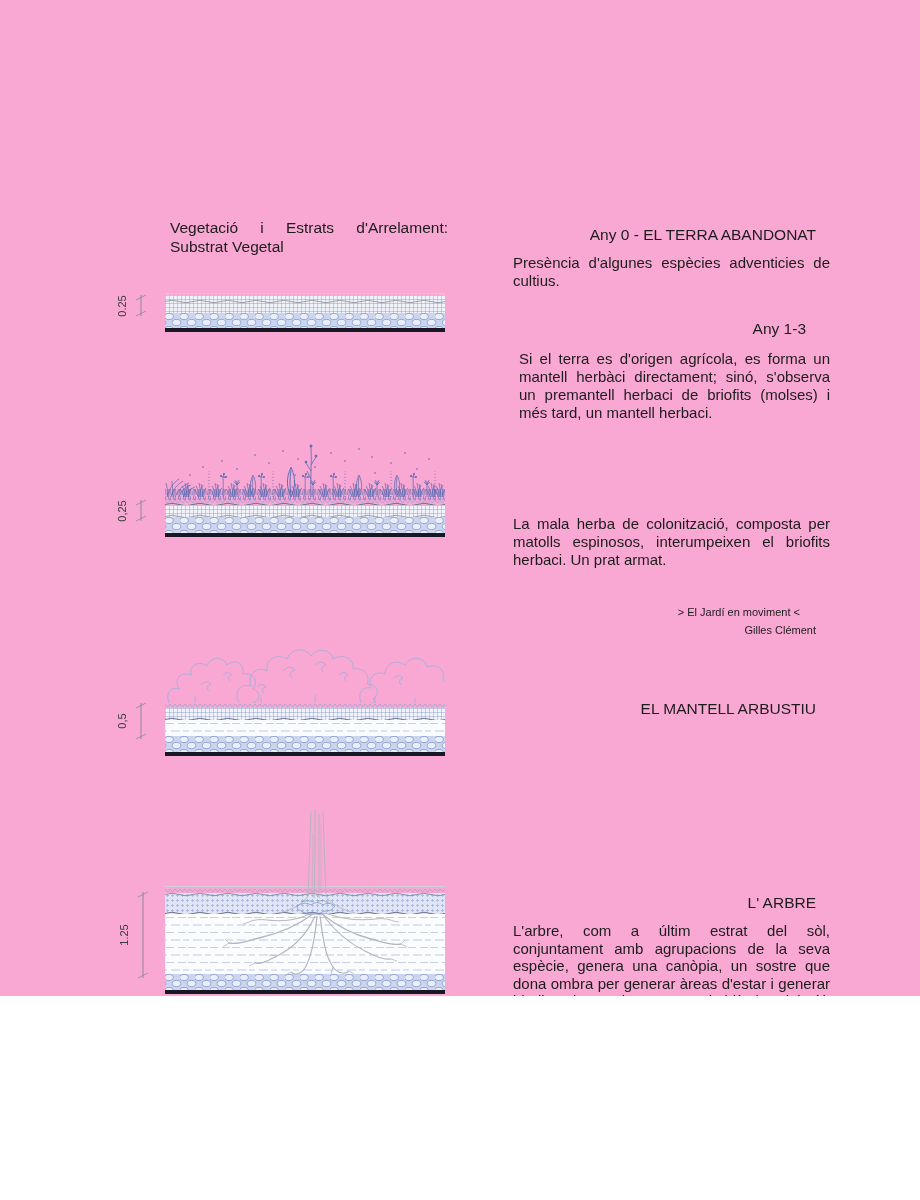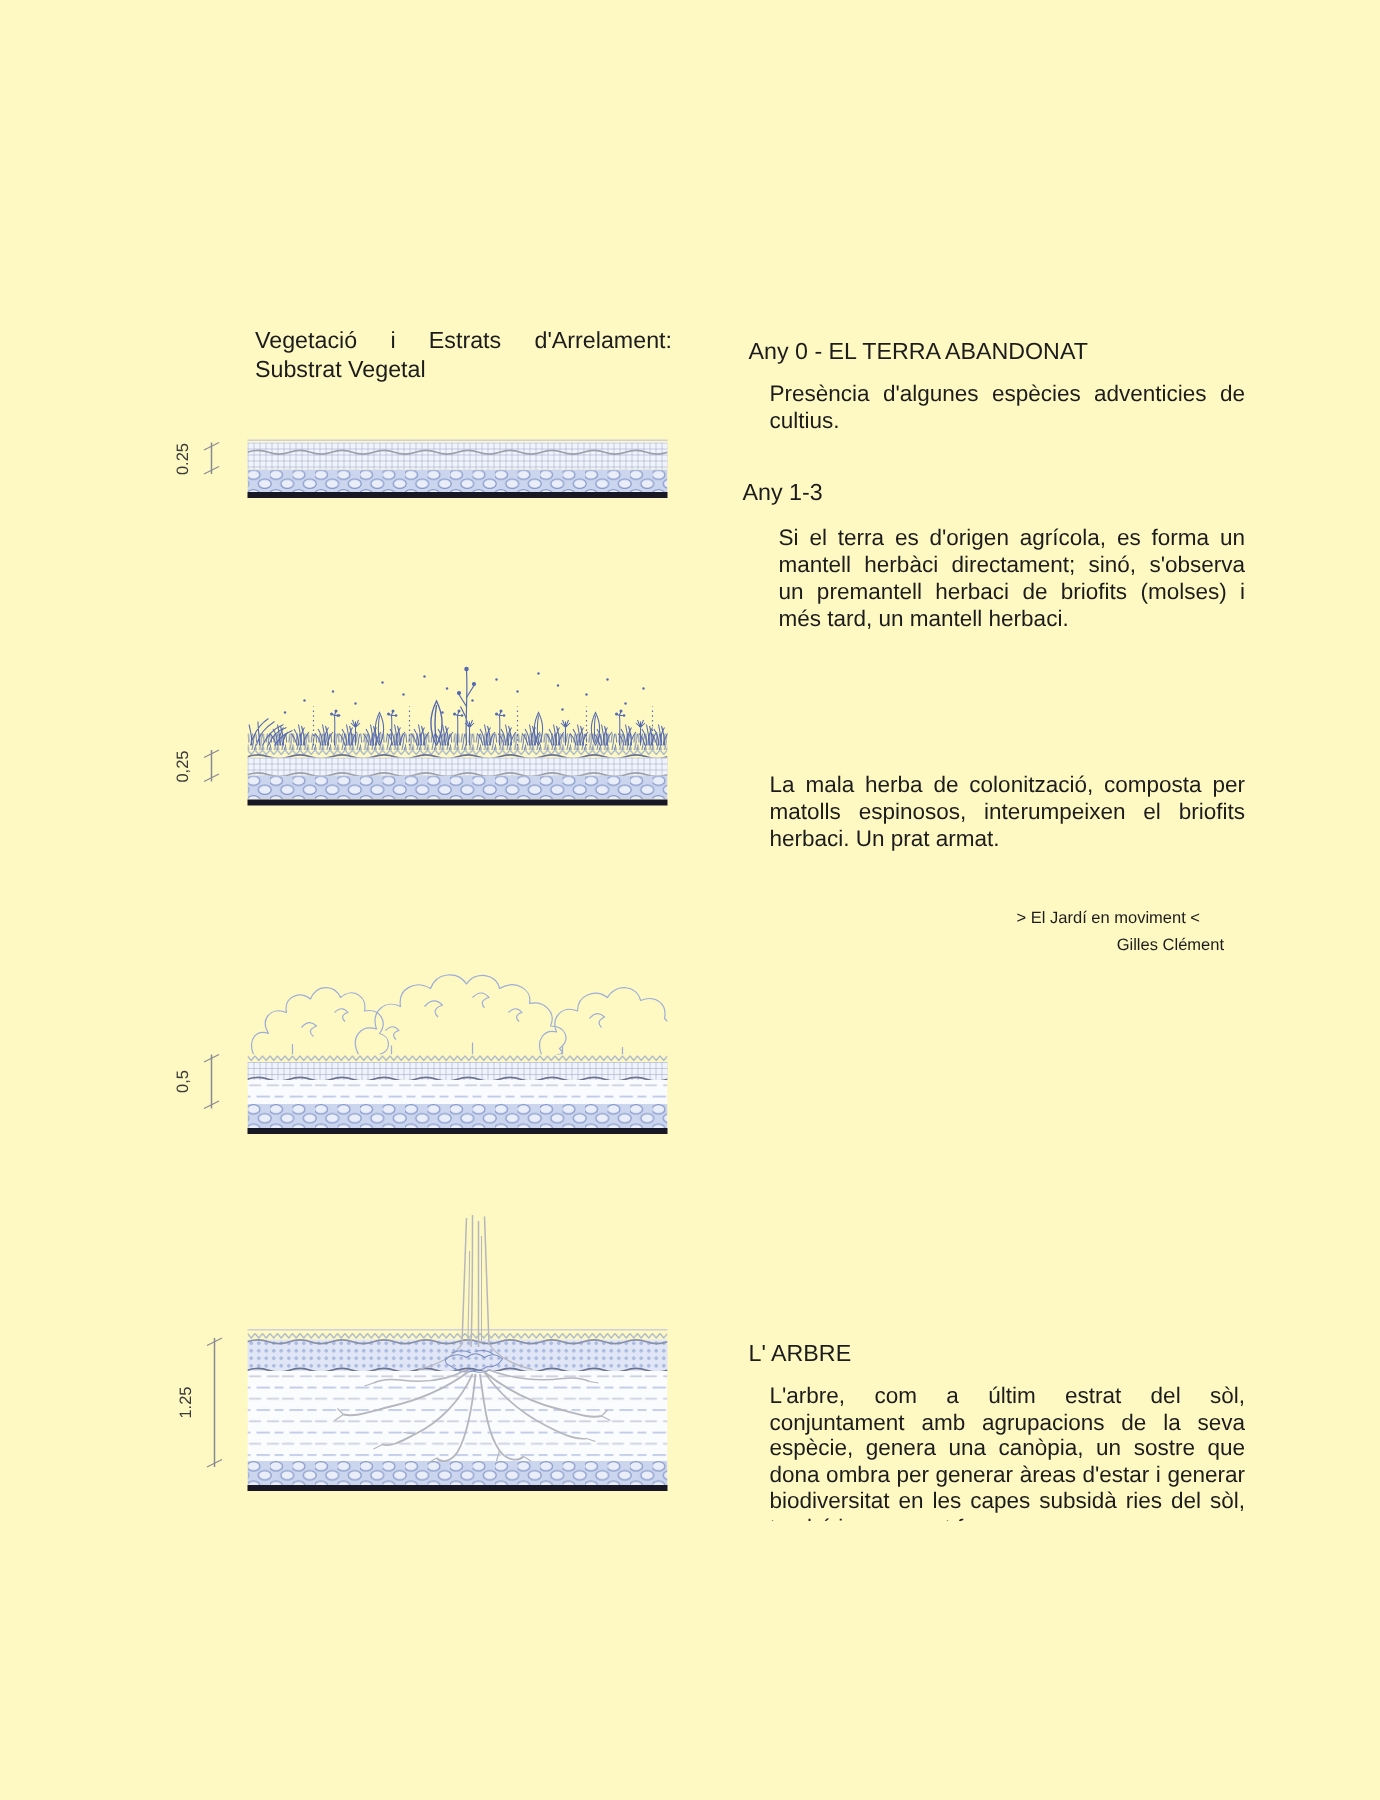--- a/index.html
+++ b/index.html
@@ -1,22 +1,22 @@
 <!DOCTYPE html>
 <html><head>
 <meta charset="utf-8">
 <style>
   html,body{margin:0;padding:0;background:#fff;}
-  .page{position:relative;width:920px;height:1200px;background:#fef9c3;overflow:hidden;
+  .page{position:relative;width:920px;height:996px;background:#f9a8d4;overflow:hidden;
         font-family:"Liberation Sans",sans-serif;color:#1c1c1c;}
   .abs{position:absolute;}
   
   .title{left:170px;top:218px;width:278px;font-size:15.5px;line-height:19px;}
   .t1{text-align:justify;text-align-last:justify;}
-  .heading{font-size:15.5px;line-height:18px;white-space:pre-wrap;}
+  .heading{font-size:15.5px;line-height:18px;white-space:pre-wrap;text-align:right;}
   .body{font-size:15px;line-height:18px;text-align:justify;margin-left:14px;}
   .rc{left:499px;width:317px;}
   .quote{text-align:right;font-size:11px;line-height:18px;}
   .quote .q1{padding-right:16px;}
   
   .layer{position:absolute;left:165px;width:280px;}
   .surf{height:1px;background:#cdd0da;}
   .grid{background-color:#f1f3fa;
         background-image:linear-gradient(rgba(150,162,200,.5) 1px, transparent 1px),
                          linear-gradient(90deg, rgba(150,162,200,.5) 1px, transparent 1px);
@@ -290,17 +290,18 @@
   <div class="abs heading" style="left:495px;top:320px;width:311px">Any 1-3</div>
   <div class="abs body" style="left:505px;top:350px;width:311px">Si el terra es d'origen agrícola, es forma un mantell herbàci directament; sinó, s'observa un premantell herbaci de briofits (molses) i més tard, un mantell herbaci.</div>
 
   <div class="abs rc body" style="top:515px">La mala herba de colonització, composta per matolls espinosos, interumpeixen el briofits herbaci. Un prat armat.</div>
 
   <div class="abs rc quote" style="top:603px">
     <div class="q1">&gt; El Jardí en moviment &lt;</div>
     <div class="q2">Gilles Clément</div>
   </div>
 
+  <div class="abs heading" style="left:501px;top:700px;width:315px">EL MANTELL ARBUSTIU</div>
 
   <div class="abs rc heading" style="top:894px">L' ARBRE</div>
   <div class="abs rc body" style="top:922px;line-height:17.5px;height:92px;overflow:hidden">L'arbre, com a últim estrat del sòl, conjuntament amb agrupacions de la seva espècie, genera una canòpia, un sostre que dona ombra per generar àreas d'estar i generar biodiversitat en les capes subsidà ries del sòl, també incorporant fauna.</div>
 
 </div>
 
 </body></html>

